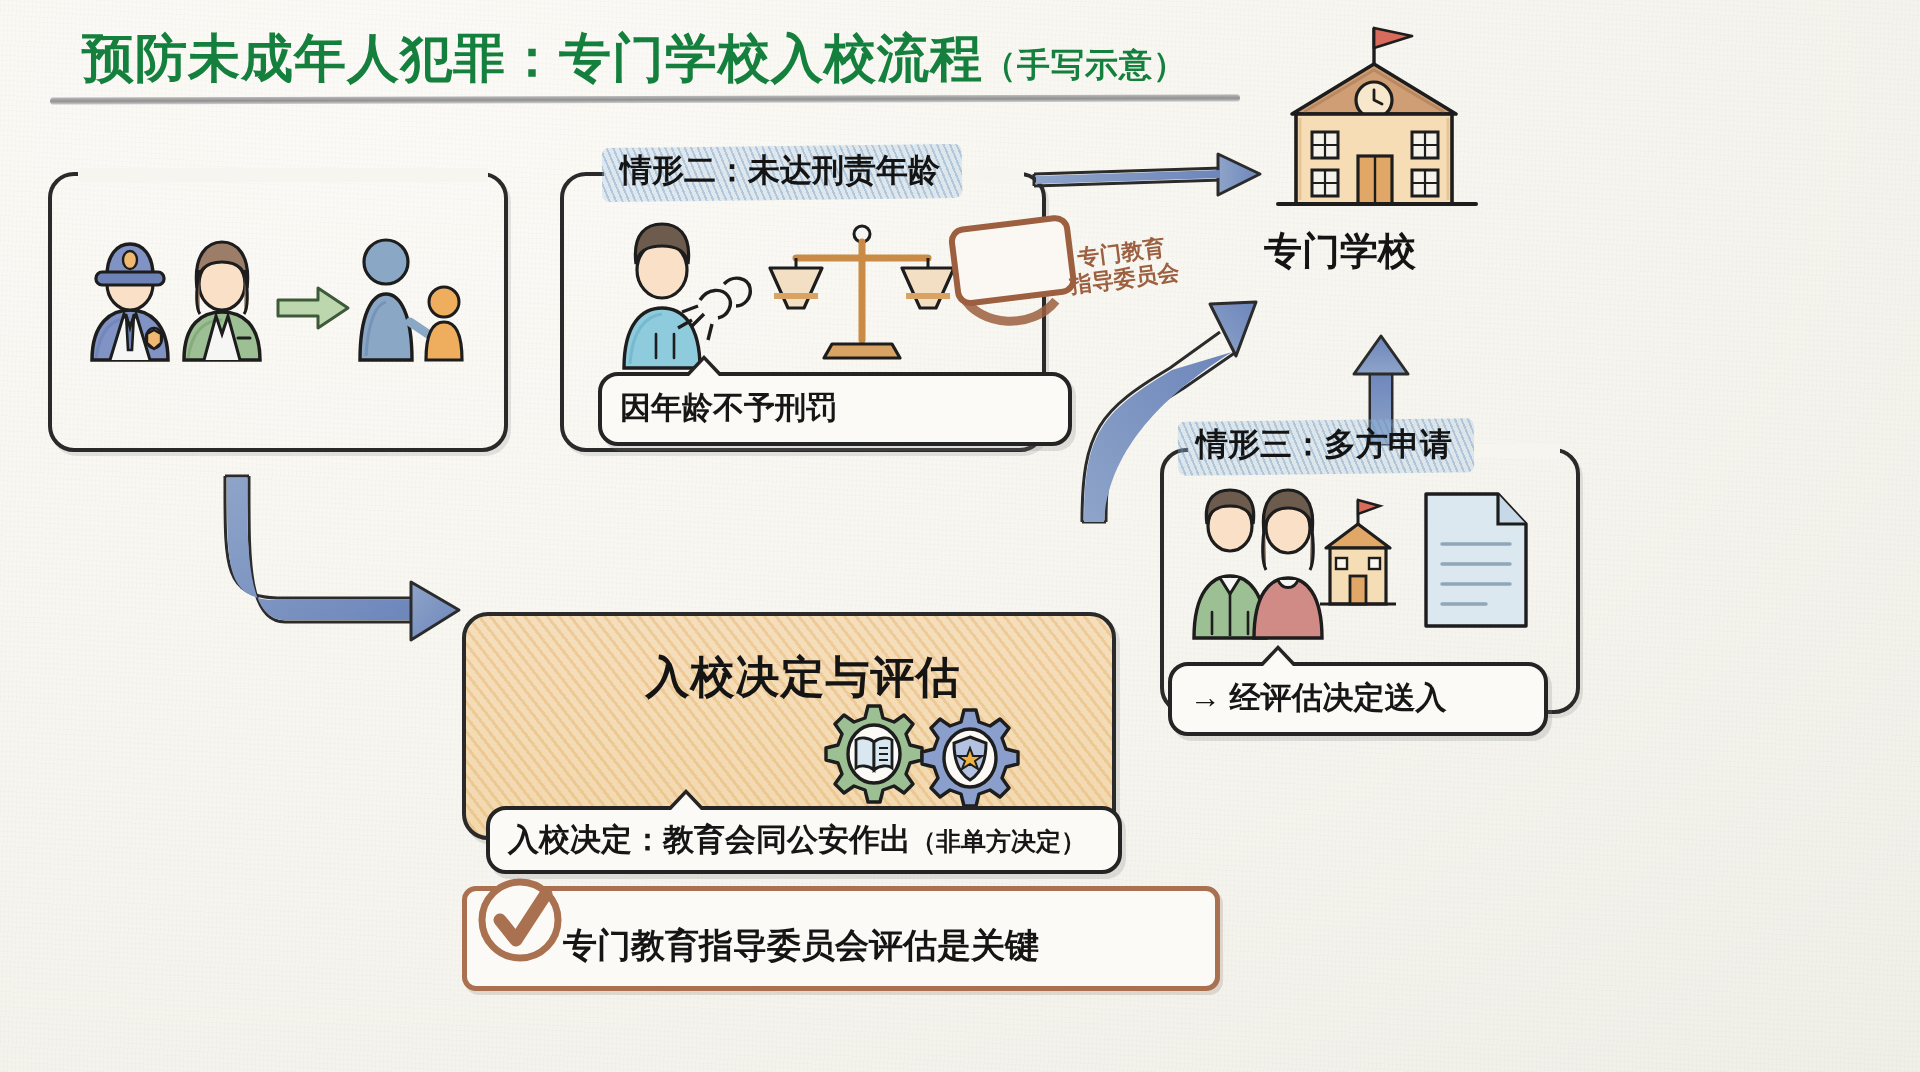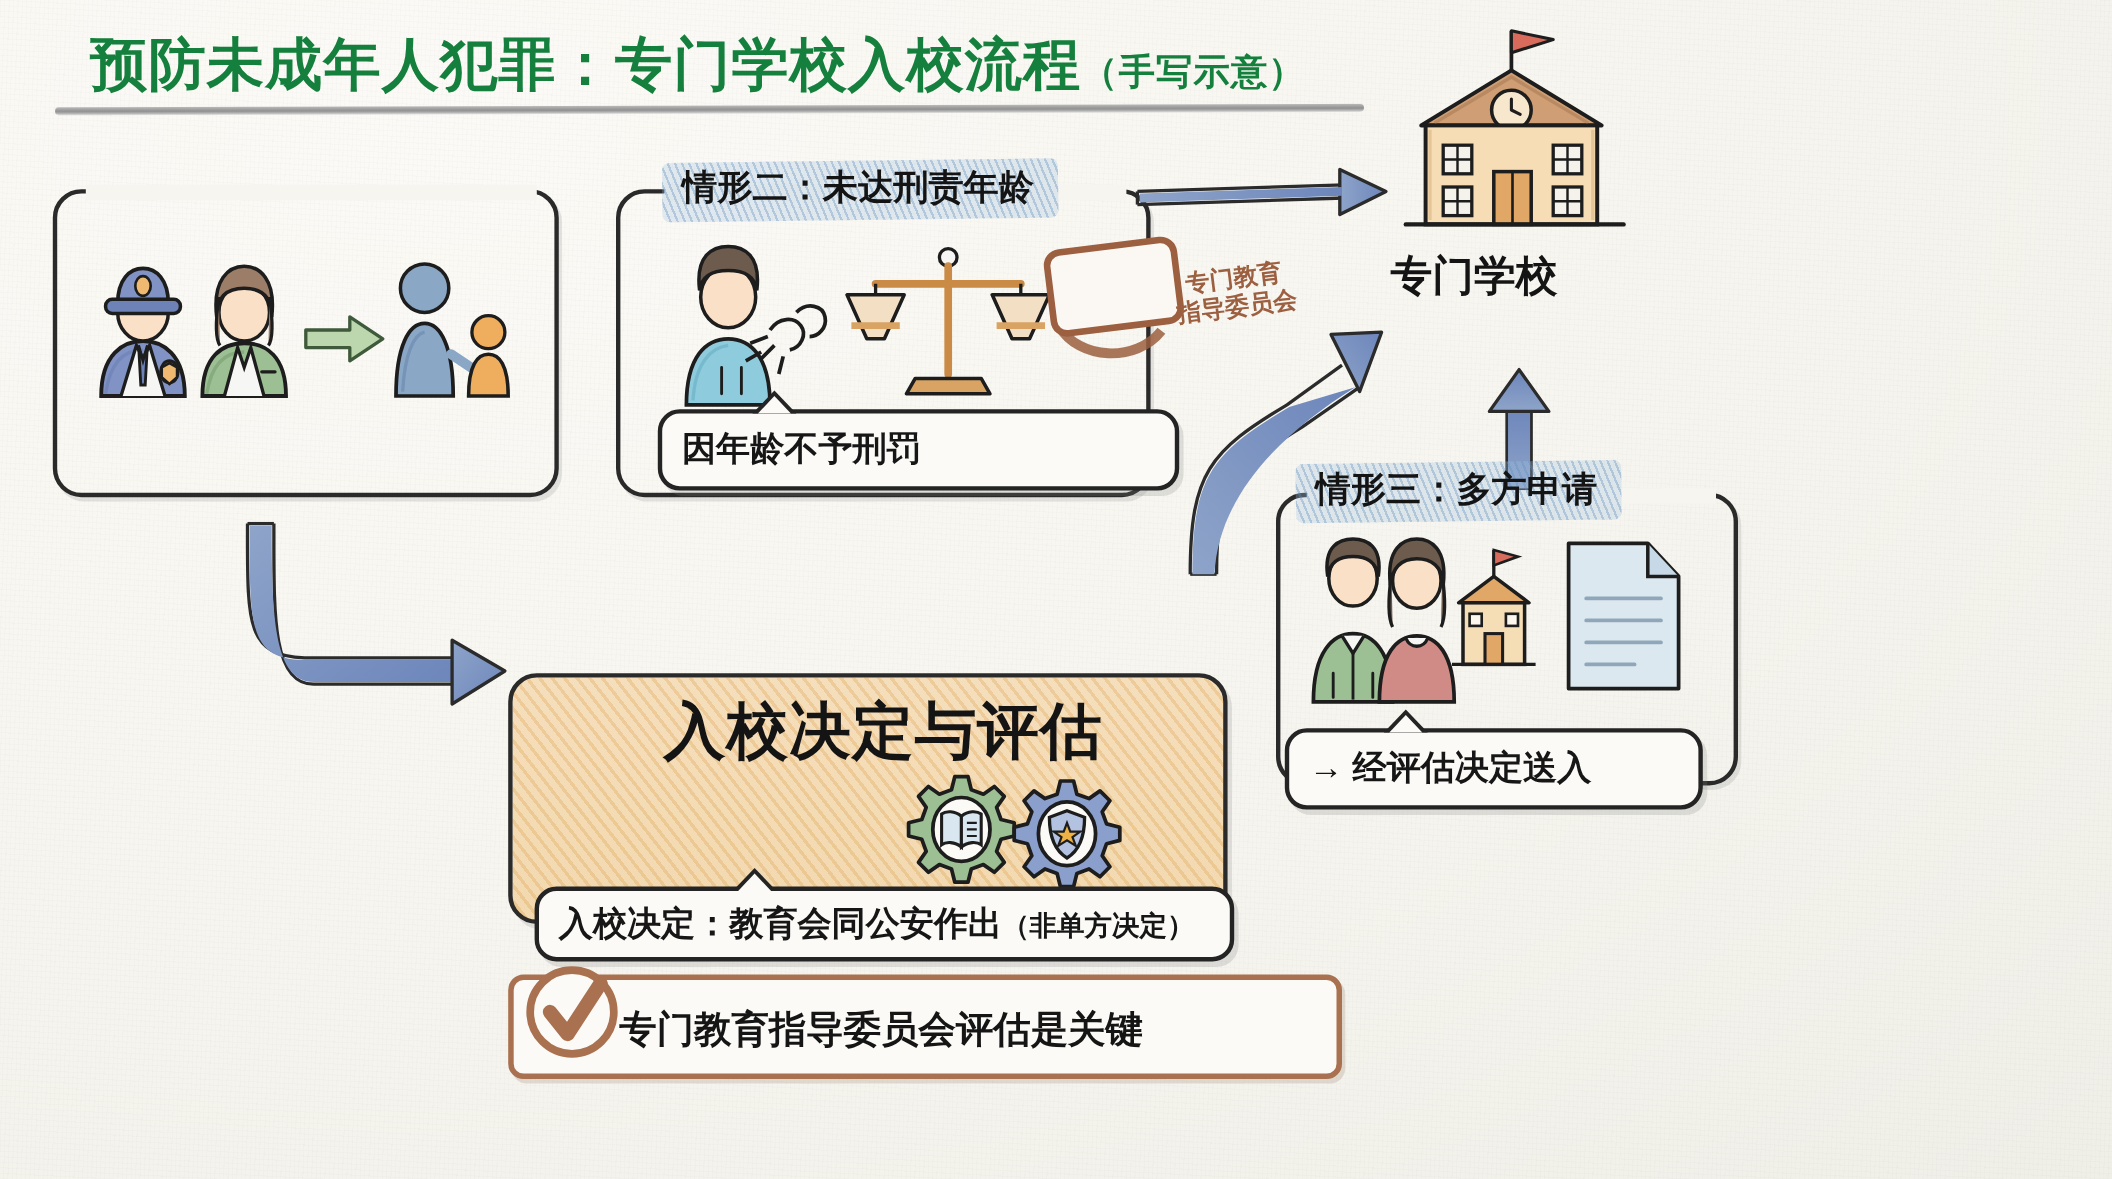--- a/index.html
+++ b/index.html
@@ -98,32 +98,32 @@
   #decision-box{
     position:absolute;
     border:4px solid #2a2a2a;border-radius:26px;
     background:
       repeating-linear-gradient(52deg, rgba(226,170,92,.42) 0 3px, rgba(240,203,145,.20) 3px 9px),
       linear-gradient(180deg,#f6e3c6,#f3dcb6);
     box-shadow:4px 5px 0 rgba(130,130,130,.20);
     z-index:5;
   }
   #decision-title{
-    position:absolute;left:0;right:0;top:12px;text-align:center;
-    font-size:56px;font-weight:700;color:#141414;letter-spacing:1px;margin-left:28px;
+    position:absolute;left:0;right:0;top:32px;text-align:center;
+    font-size:44px;font-weight:700;color:#141414;letter-spacing:1px;margin-left:28px;
   }
 
   
   #key-banner{
     position:absolute;
     border:5px solid #a9714f;border-radius:14px;
     background:#fbfaf6;
     box-shadow:3px 4px 0 rgba(140,110,90,.20);
     display:flex;align-items:center;
-    padding:14px 26px 9px 96px;
+    padding:24px 26px 9px 96px;
     font-size:34px;font-weight:700;color:#151515;white-space:nowrap;
     z-index:9;
   }
 
   
   .arrow svg{display:block;overflow:visible;}
 
   
   .ill{position:absolute;}
   .ill svg{display:block;overflow:visible;}

